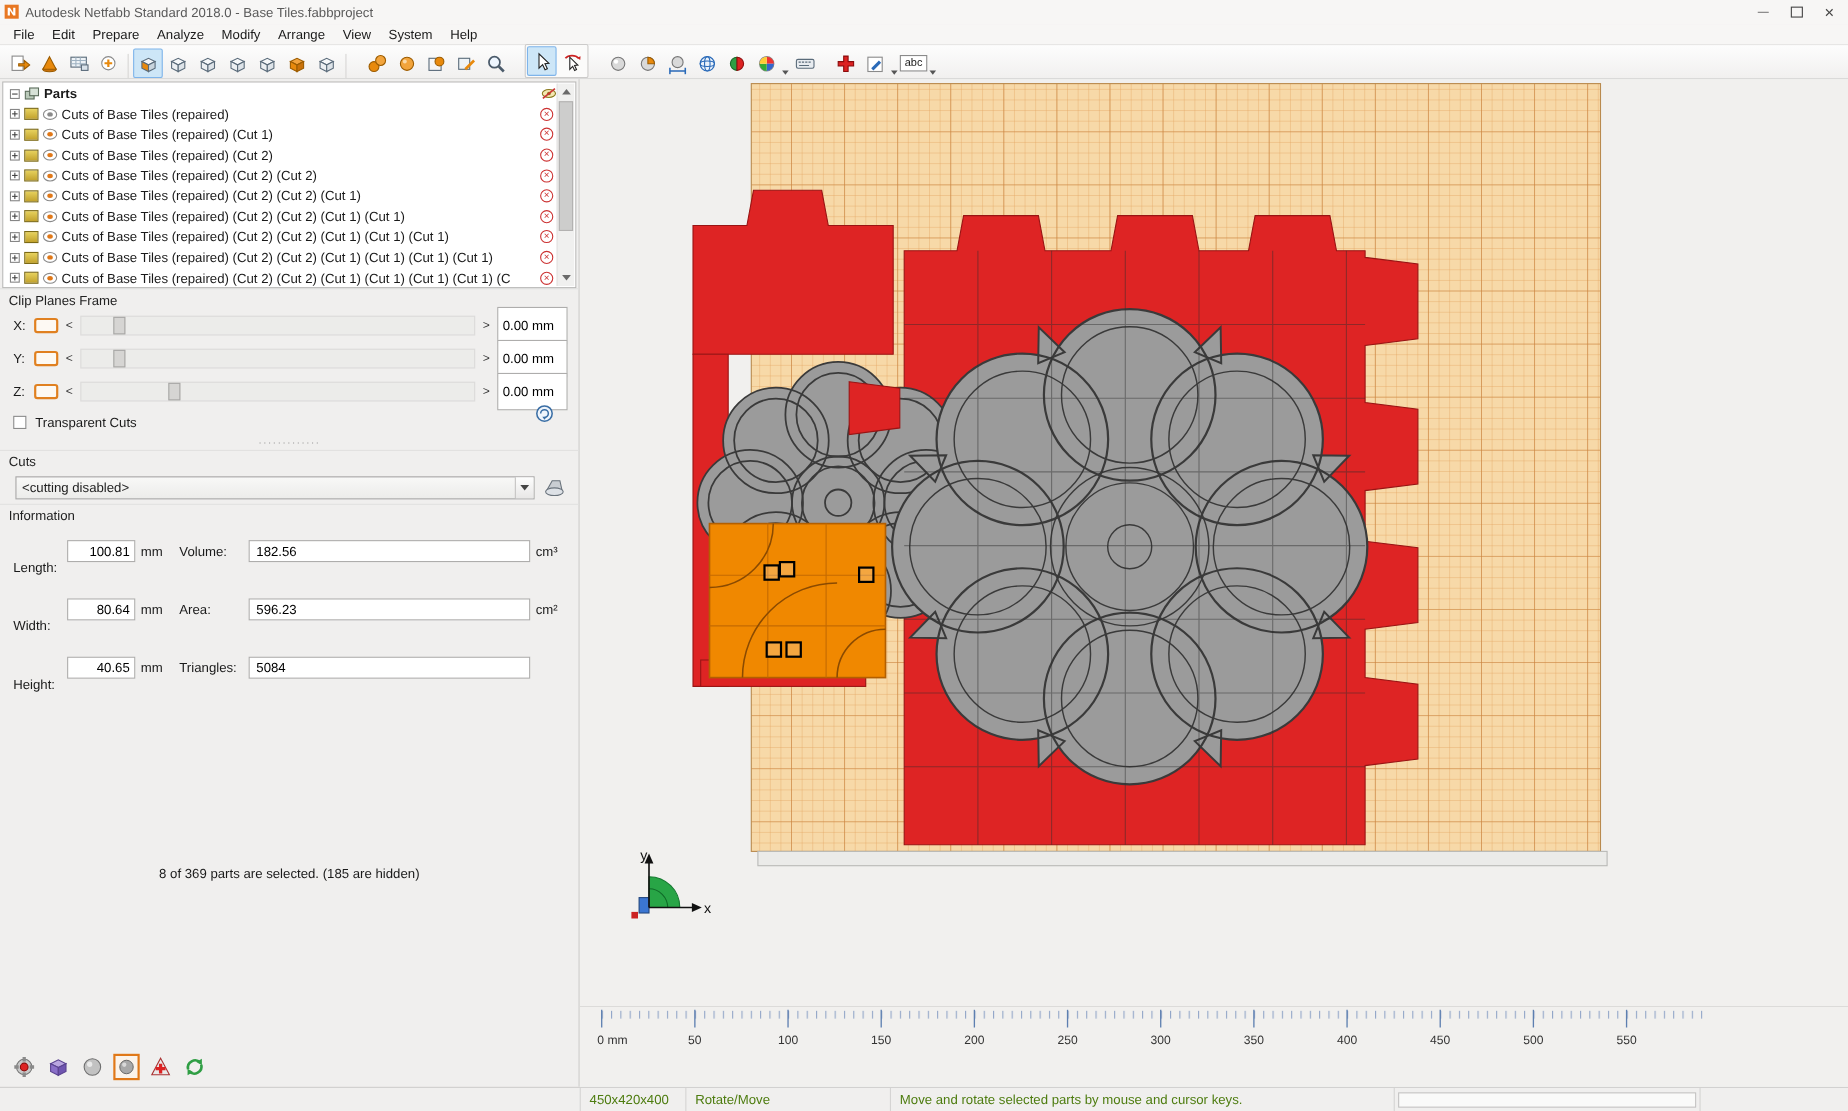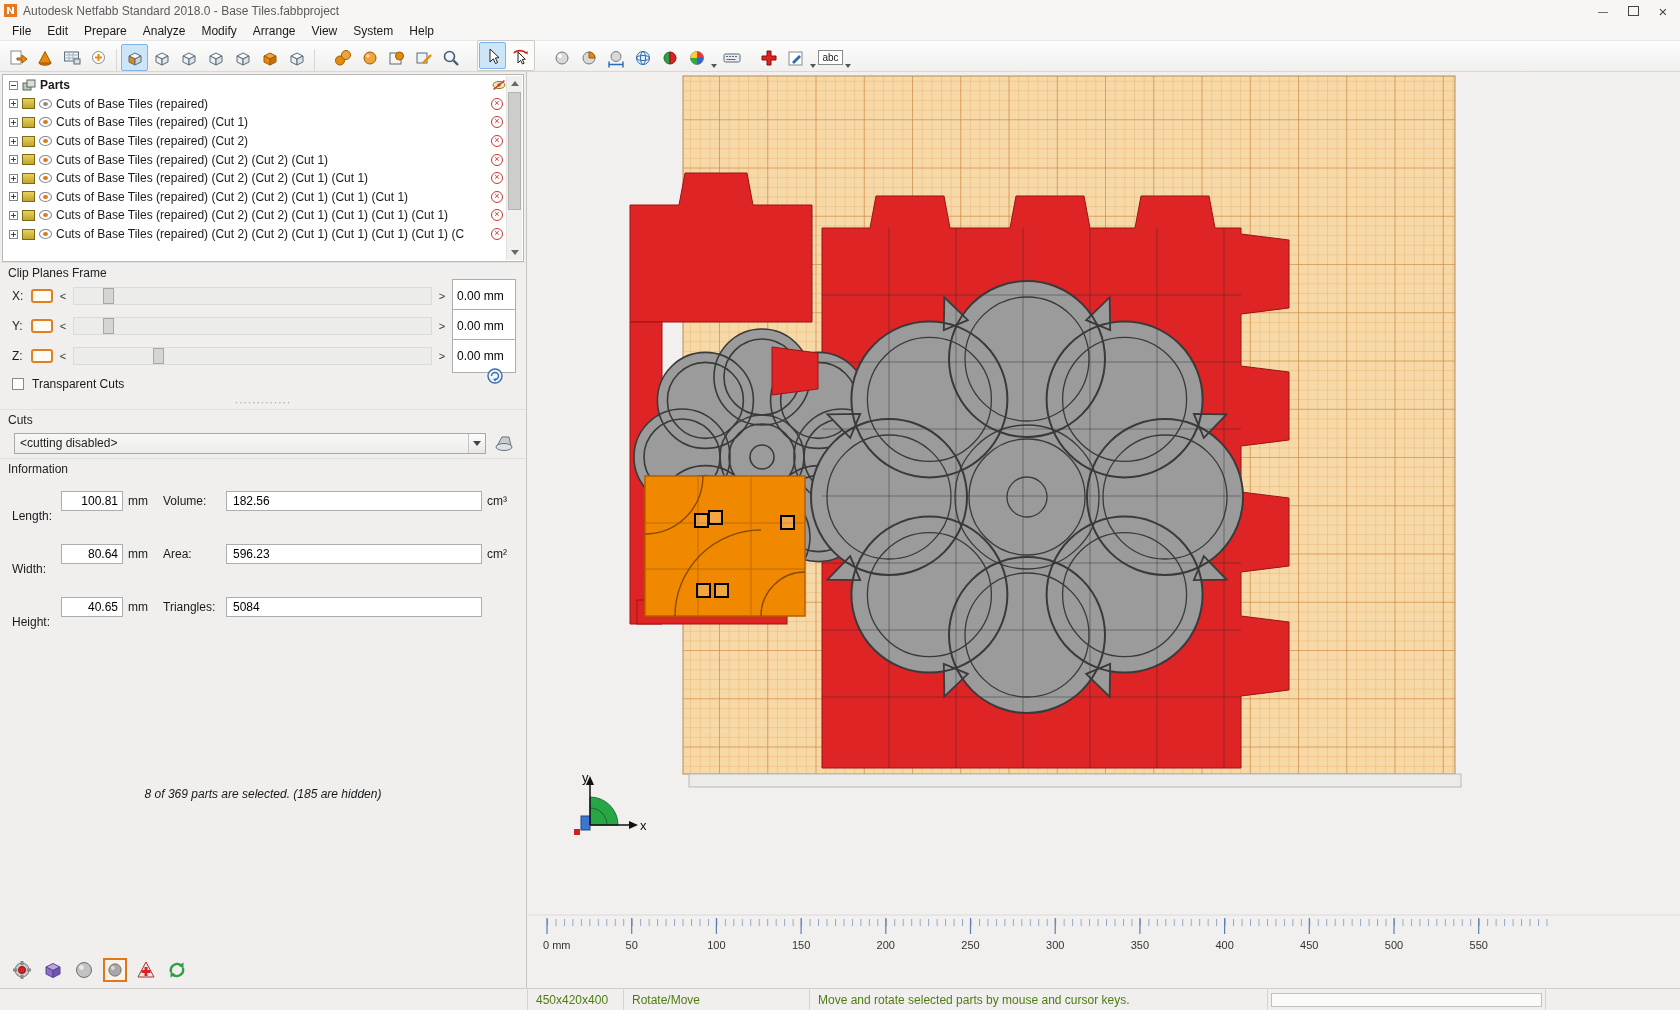--- a/index.html
+++ b/index.html
@@ -81,21 +81,21 @@
 
   .info-grid { padding:2px 10px 6px 12px; display:flex; flex-direction:column; gap:9px; }
   .info-row { display:flex; align-items:center; gap:5px; }
   .il1 { width:44px;margin-top:30px; }
   .inp-s { width:62px; height:20px; border:1px solid #aeadac; background:#fff; font-size:12px; padding:1px 4px; text-align:right; font-family:inherit; }
   .iu1 { width:24px; }
   .il2 { width:58px; margin-left:6px; }
   .inp-l { width:256px; height:20px; border:1px solid #aeadac; background:#fff; font-size:12px; padding:1px 6px; font-family:inherit; }
   .iu2 { width:26px; }
 
-  .sel-status-area { flex:1; display:flex; align-items:center; justify-content:center;font-style:italic; }
+  .sel-status-area { flex:1; display:flex; align-items:center; justify-content:center; }
   .bottom-icons { height:36px; display:flex; align-items:center; gap:7px; padding-left:10px; }
   .bic { width:24px; height:24px; display:flex; align-items:center; justify-content:center; }
   .bic.framed { border:2px solid #e07818; background:#fbf3ea; }
 
   
   .viewport { flex:1; position:relative; background:#f1f0ee; min-width:0; }
   .viewport svg.scene { position:absolute; inset:0; width:100%; height:100%; }
   svg text { font-family:"Liberation Sans","DejaVu Sans",sans-serif; }
 
   
@@ -358,20 +358,27 @@
               <span class="part-ic"></span>
               <span class="eye on"></span>
               <span class="tree-label">Cuts of Base Tiles (repaired) (Cut 1)</span>
               <span class="del"></span>
             </div>
           <div class="tree-row">
               <span class="expander"></span>
               <span class="part-ic"></span>
               <span class="eye on"></span>
               <span class="tree-label">Cuts of Base Tiles (repaired) (Cut 2)</span>
+              <span class="del"></span>
+            </div>
+          <div class="tree-row">
+              <span class="expander"></span>
+              <span class="part-ic"></span>
+              <span class="eye on"></span>
+              <span class="tree-label">Cuts of Base Tiles (repaired) (Cut 2) (Cut 2)</span>
               <span class="del"></span>
             </div>
           <div class="tree-row">
               <span class="expander"></span>
               <span class="part-ic"></span>
               <span class="eye on"></span>
               <span class="tree-label">Cuts of Base Tiles (repaired) (Cut 2) (Cut 2) (Cut 1)</span>
               <span class="del"></span>
             </div>
           <div class="tree-row">

